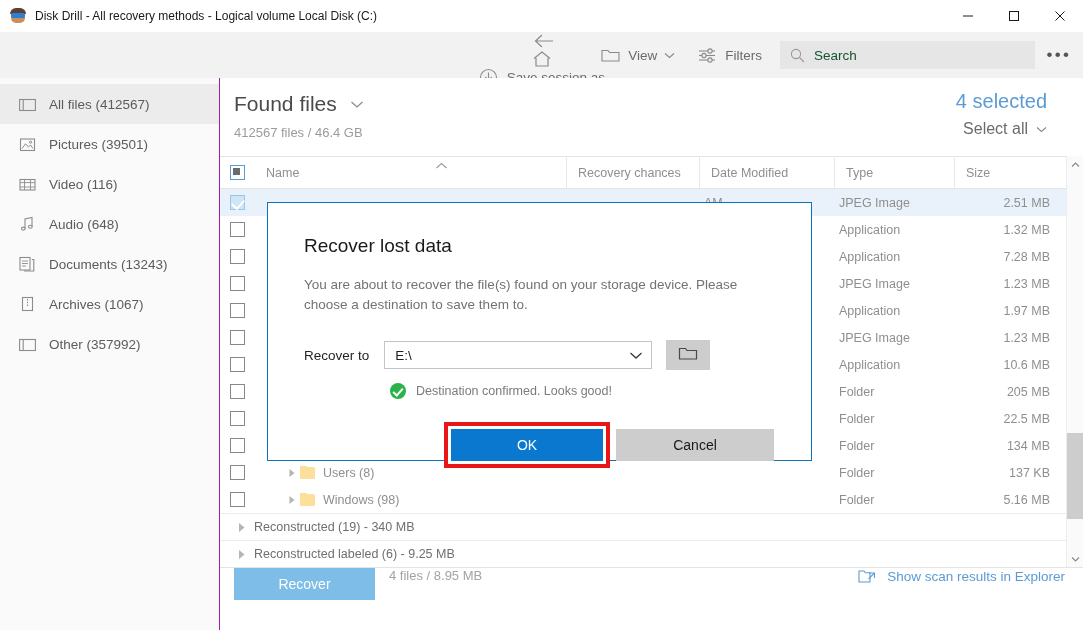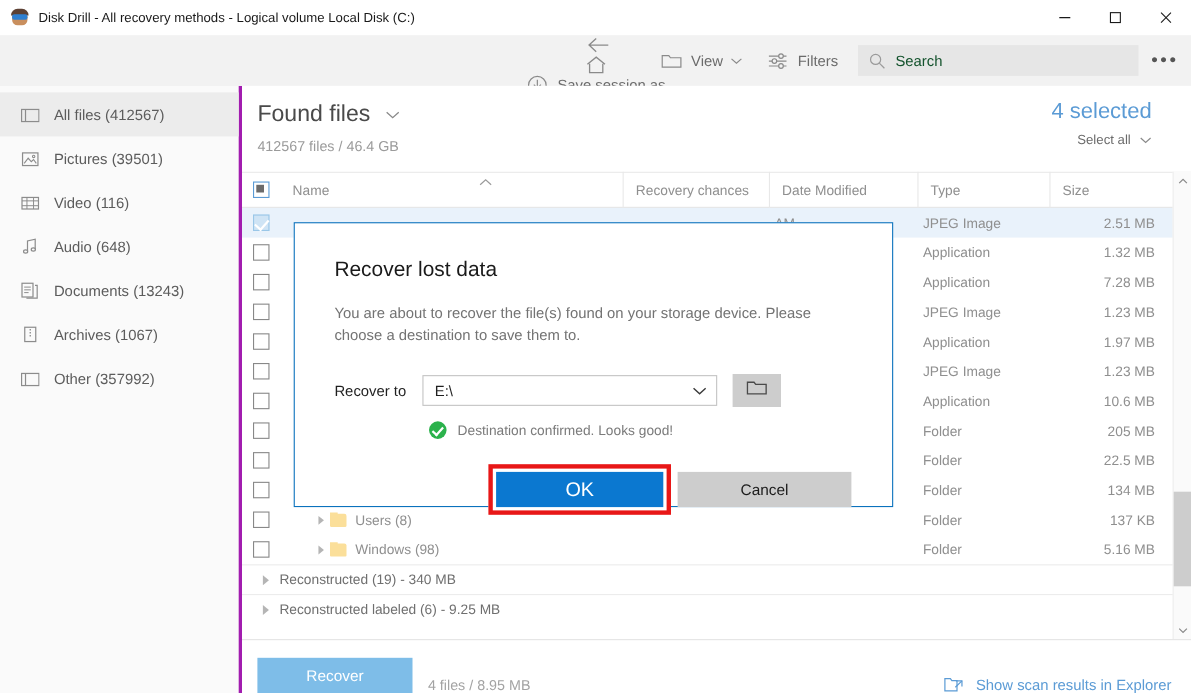--- a/index.html
+++ b/index.html
@@ -71,41 +71,41 @@
     width:48px; height:46px; display:flex; align-items:center; justify-content:center;
     color:#555; font-size:17px; letter-spacing:2.3px;
   }
 
   
   .body { display:flex; height:calc(630px - 32px - 46px); }
 
   
   .sidebar {
     width:220px; flex:none; background:#fafafa;
-    border-right:3px solid #a21caf; padding-top:6px;
+    border-right:1px solid #a21caf; padding-top:6px;
   }
   .side-item {
     height:40px; display:flex; align-items:center; padding-left:18px;
     color:#5c5c5c; font-size:13.5px;
   }
   .side-item.active { background:#ececec; }
   .side-ico { width:18px; height:18px; margin-right:13px; color:#8c8c8c; flex:none;
               display:flex; align-items:center; justify-content:center; }
 
   
   .main { flex:1; position:relative; background:#fff; display:flex; flex-direction:column; }
 
   .found-hdr { height:78px; padding:14px 0 0 14px; position:relative; flex:none; }
   .found-title { display:flex; align-items:center; }
   .found-title .t { font-size:21px; color:#4a4a4a; }
   .found-title .chev { margin-left:13px; color:#8a8a8a; display:flex; }
   .found-sub { font-size:13px; color:#9b9b9b; margin-top:9px; }
   .sel-wrap { position:absolute; right:36px; top:12px; text-align:right; }
   .sel-count { font-size:20px; color:#5b9bd5; }
-  .sel-all { font-size:12px; color:#6b6b6b; margin-top:7px; display:flex;
+  .sel-all { font-size:16px; color:#6b6b6b; margin-top:7px; display:flex;
              align-items:center; justify-content:flex-end; }
   .sel-all .chev { margin-left:8px; color:#8a8a8a; display:flex; }
 
   
   .table-wrap { flex:1; position:relative; overflow:hidden; }
   .thead { display:flex; height:33px; border-top:1px solid #e4e4e4;
            border-bottom:1px solid #e4e4e4; align-items:center; background:#fff; }
   .th { font-size:12.5px; color:#8f8f8f; padding-left:11px; position:relative;
         height:33px; display:flex; align-items:center; }
   .th.sep { border-left:1px solid #e8e8e8; }
@@ -147,22 +147,22 @@
   
   .vscroll { position:absolute; right:0; top:0; width:17px; bottom:0;
              background:#fafafa; border-left:1px solid #ededed; }
   .vs-arrow { height:17px; display:flex; align-items:center; justify-content:center;
               color:#888; }
   .vs-arrow.bot { position:absolute; bottom:0; left:0; right:0; }
   .vs-thumb { position:absolute; left:0; right:0; bottom:48px; height:86px;
               background:#cdcdcd; }
 
   
-  .footer { height:49px; flex:none; border-top:1px solid #e4e4e4;
-            display:flex; align-items:flex-end; padding-left:14px; position:relative;
+  .footer { height:63px; flex:none; border-top:1px solid #e4e4e4;
+            display:flex; align-items:flex-start; padding-left:14px; position:relative;
             background:#fff; }
   .btn-recover { width:141px; height:32px; background:#7ebde8; color:#fff;
                  font-size:14px; display:flex; align-items:center; justify-content:center; }
   .foot-sub { font-size:13px; color:#a3a3a3; margin-left:14px; }
   .foot-link { position:absolute; right:18px; display:flex; align-items:center;
                color:#5b9bd5; font-size:13.5px; }
   .foot-link .ico { margin-right:11px; display:flex; color:#5b9bd5; }
 
   
   .modal {
@@ -182,21 +182,21 @@
                 display:flex; align-items:center; justify-content:center; color:#4a4a4a; }
   .dest-status { display:flex; align-items:center; margin:13px 0 0 122px; }
   .check-circle { width:16px; height:16px; border-radius:50%; background:#2bb24c;
                   position:relative; flex:none; margin-right:10px; }
   .check-circle::after { content:""; position:absolute; left:5px; top:3px;
                   width:4px; height:8px; border:solid #fff; border-width:0 2px 2px 0;
                   transform:rotate(42deg); }
   .dest-status .txt { font-size:12.5px; color:#7b7b7b; }
   .modal-actions { display:flex; margin:23px 0 0 0; padding-left:176px; align-items:center; }
   .ok-hl { border:4px solid #e81717; padding:3px; background:#fff; }
-  .btn-ok { width:152px; height:32px; background:#0b78d0; color:#fff; font-size:18px;
+  .btn-ok { width:152px; height:32px; background:#0b78d0; color:#fff; font-size:14px;
             display:flex; align-items:center; justify-content:center; }
   .btn-cancel { width:158px; height:32px; background:#cdcdcd; color:#1a1a1a;
             font-size:14px; display:flex; align-items:center; justify-content:center;
             margin-left:6px; }
 </style>
 </head>
 <body>
 
 <div class="titlebar">
   <div class="app-icon">

